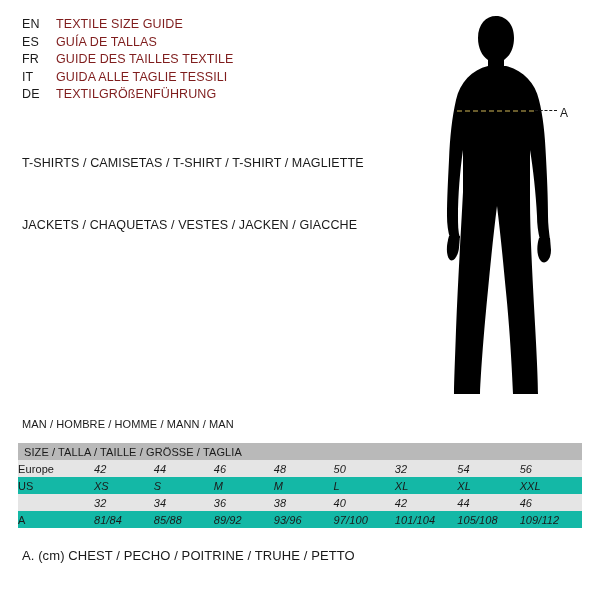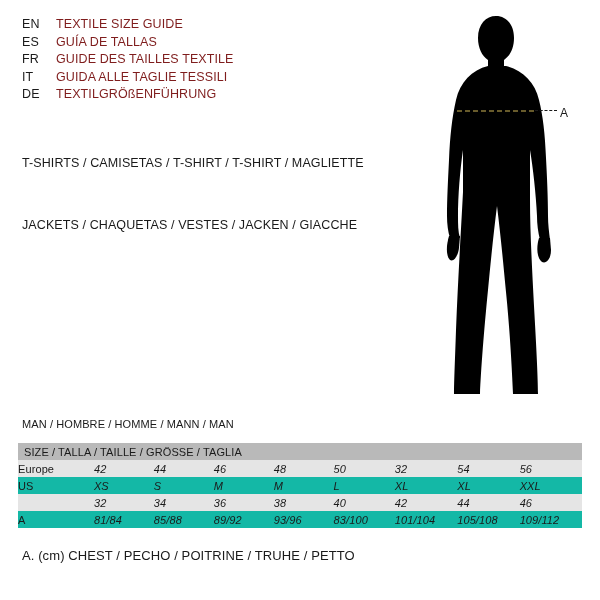--- a/index.html
+++ b/index.html
@@ -252,21 +252,21 @@
         <td class="val-cell">42</td>
         <td class="val-cell">44</td>
         <td class="val-cell">46</td>
       </tr>
       <tr class="row-plain">
         <td class="label-cell">A</td>
         <td class="val-cell">81/84</td>
         <td class="val-cell">85/88</td>
         <td class="val-cell">89/92</td>
         <td class="val-cell">93/96</td>
-        <td class="val-cell">83/100</td>
+        <td class="val-cell">97/100</td>
         <td class="val-cell">101/104</td>
         <td class="val-cell">105/108</td>
         <td class="val-cell">109/112</td>
       </tr>
     </tbody>
   </table>
 
   <div class="footnote">A. (cm) CHEST / PECHO / POITRINE / TRUHE / PETTO</div>
 
 </div>

